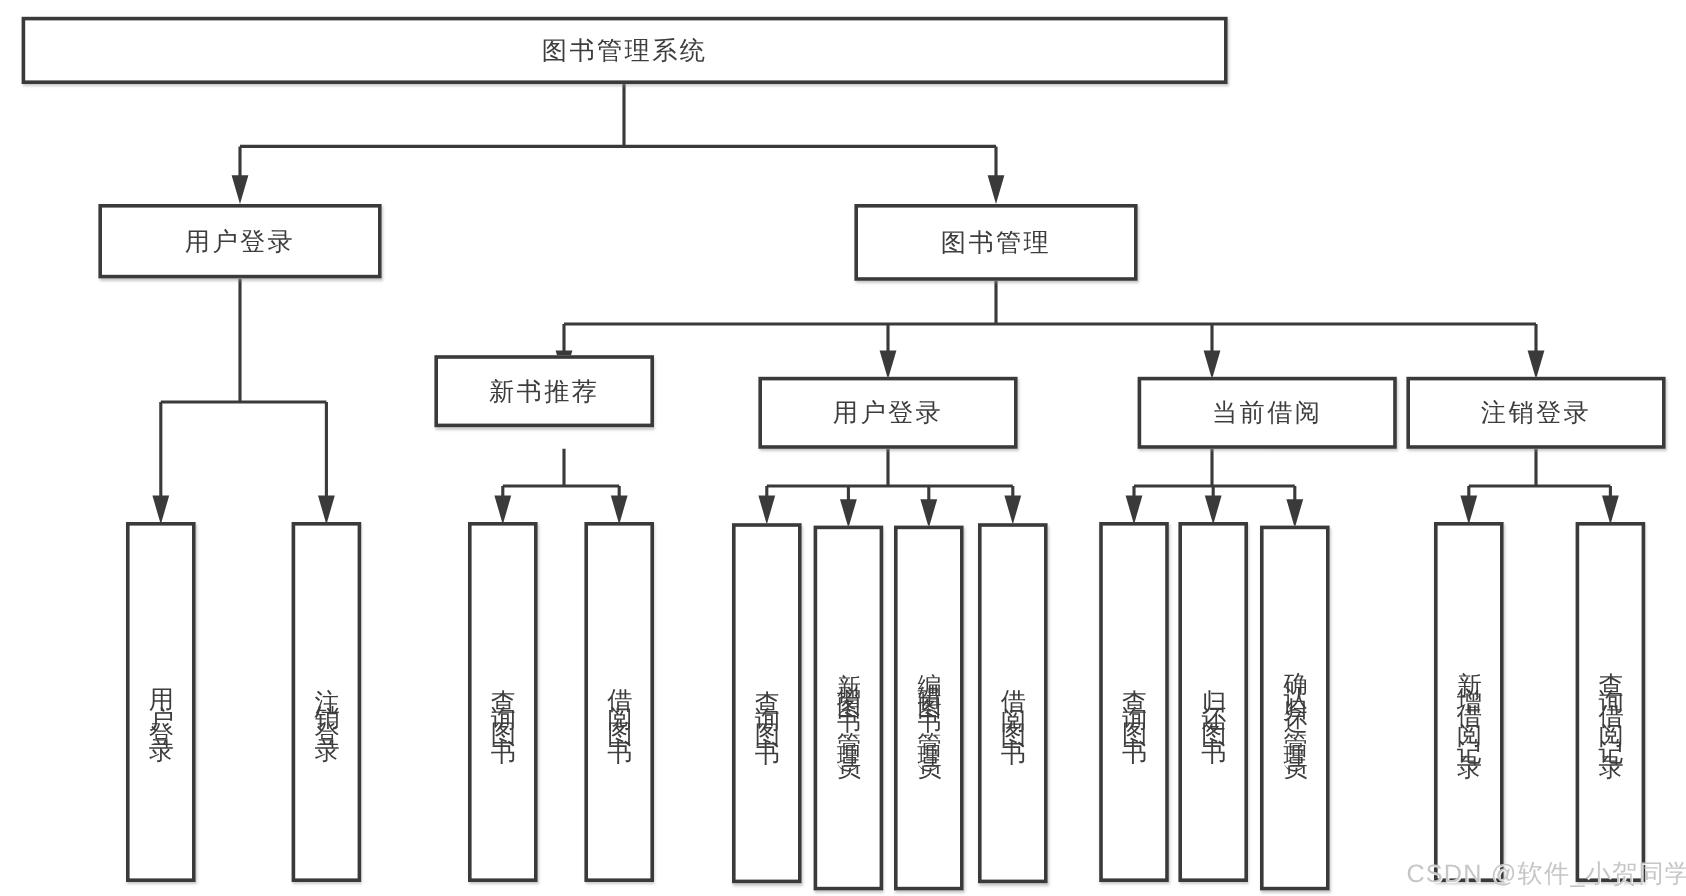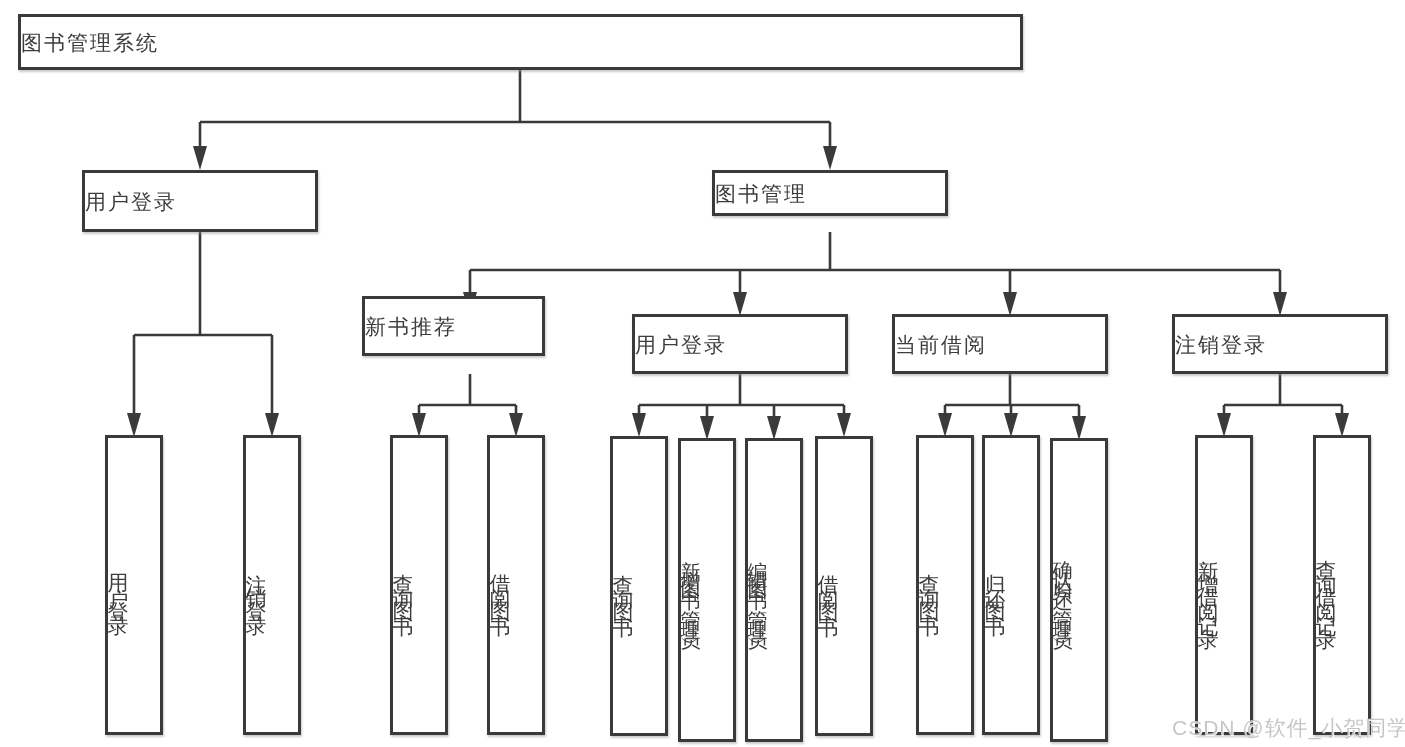--- a/index.html
+++ b/index.html
@@ -13,21 +13,21 @@
   .stage{
     position:relative;width:1405px;height:747px;background:var(--background);
     font-family:"Liberation Sans",sans-serif;overflow:hidden;
   }
   svg.wires{position:absolute;left:0;top:0;z-index:1;}
   svg.wires path{stroke:var(--connector);stroke-width:2.6;fill:none;}
   svg.wires polygon{fill:var(--connector);stroke:none;}
   .hbox,.vbox{
     position:absolute;box-sizing:border-box;background:#ffffff;
     border:3px solid var(--box-border);
-    display:flex;align-items:center;justify-content:flex-start;
+    display:flex;align-items:center;justify-content:center;
     box-shadow:1px 2px 2px rgba(150,150,150,0.5);
     z-index:2;
   }
   .hbox span{
     font-size:21px;color:var(--text);letter-spacing:2px;line-height:1;white-space:nowrap;
   }
   .vbox{width:58px;}
   .vt{
     writing-mode:vertical-rl;text-orientation:mixed;
     font-size:21px;color:var(--text);line-height:1;letter-spacing:14px;white-space:nowrap;
@@ -73,31 +73,31 @@
     <polygon points="1335,413 1349,413 1342,437"></polygon>
   </svg>
 
   <div class="hbox" style="left:18px;top:14px;width:1005px;height:56px">
     <span>图书管理系统</span>
   </div>
 
   <div class="hbox" style="left:82px;top:170px;width:236px;height:62px">
     <span>用户登录</span>
   </div>
-  <div class="hbox" style="left:712px;top:170px;width:236px;height:46px">
+  <div class="hbox" style="left:712px;top:170px;width:236px;height:64px">
     <span>图书管理</span>
   </div>
 
   <div class="hbox" style="left:362px;top:296px;width:183px;height:60px">
     <span>新书推荐</span>
   </div>
   <div class="hbox" style="left:632px;top:314px;width:216px;height:60px">
     <span>用户登录</span>
   </div>
-  <div class="hbox" style="left:892px;top:314px;width:216px;height:60px">
+  <div class="hbox" style="left:948px;top:314px;width:216px;height:60px">
     <span>当前借阅</span>
   </div>
   <div class="hbox" style="left:1172px;top:314px;width:216px;height:60px">
     <span>注销登录</span>
   </div>
 
   <div class="vbox" style="left:105px;top:435px;height:300px">
     <span class="vt">用户登录</span>
   </div>
   <div class="vbox" style="left:243px;top:435px;height:300px">

